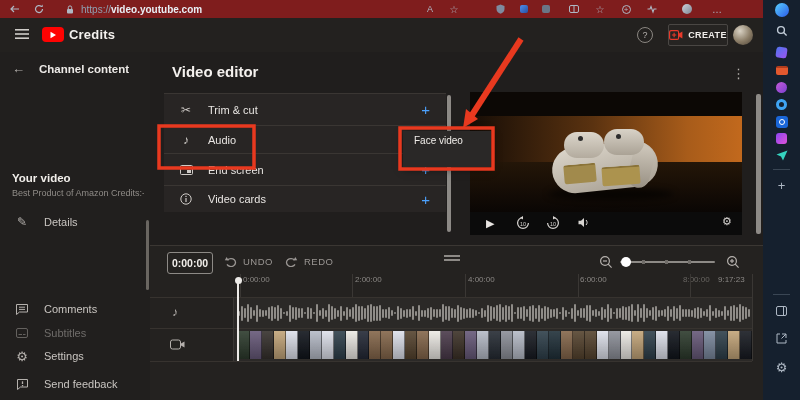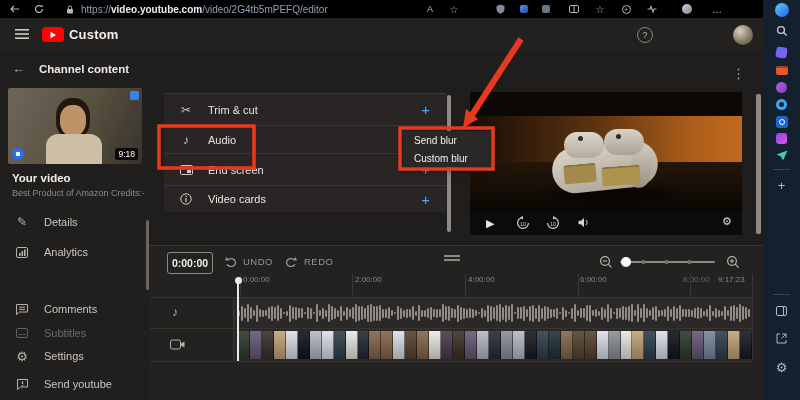--- a/index.html
+++ b/index.html
@@ -3,21 +3,21 @@
 <meta charset="utf-8">
 <style>
   *{margin:0;padding:0;box-sizing:border-box}
   html,body{width:800px;height:400px;overflow:hidden}
   body{font-family:"Liberation Sans",sans-serif;background:#101820;color:#ddd}
   .abs{position:absolute}
   .flex{display:flex;align-items:center}
   #screen{position:relative;width:800px;height:400px;background:#1f1d1c}
 
   
-  #browserbar{left:0;top:0;width:763px;height:18px;background:#000000;color:#9fb0c0;font-size:10px}
+  #browserbar{left:0;top:0;width:763px;height:18px;background:#7f1d1d;color:#9fb0c0;font-size:10px}
   #browserbar .glyph{position:absolute;top:0;height:18px;display:flex;align-items:center;justify-content:center;color:#aeb8c4}
   #edgestrip{left:763px;top:0;width:37px;height:400px;background:#15202e}
   .eicon{position:absolute;left:11px;width:15px;height:15px;display:flex;align-items:center;justify-content:center}
 
   
   #app{left:0;top:18px;width:763px;height:382px;background:#211f1e}
   #header{left:0;top:0;width:763px;height:34px;background:#23211f}
   #searchbox{left:232px;top:5px;width:304px;height:23px;background:#191715;border:1px solid #3a3734;border-radius:2px;display:flex;align-items:center;padding-left:8px}
   #searchbox input{background:transparent;border:none;outline:none;color:#cfccc8;font-size:10px;width:250px;margin-left:8px}
   #searchbox input::placeholder{color:#7a7672}
@@ -64,21 +64,20 @@
           <path d="M8.7 0.6 L8.7 3 L6.3 3 Z" fill="#aeb8c4"></path>
         </svg>
       </span>
     <div class="abs flex" style="left:66px;top:0;height:18px">
       <svg width="8" height="9" viewBox="0 0 8 9">
           <rect x="1" y="4" width="6" height="4.5" rx="1" fill="#aeb8c4"></rect>
           <path d="M2.3 4 V2.6 a1.7 1.7 0 0 1 3.4 0 V4" stroke="#aeb8c4" fill="none"></path>
         </svg>
       <span style="margin-left:7px;color:#8fa0b2">https://</span>
         <span style="color:#e9eff5;font-weight:bold">video.youtube.com</span>
-        <span style="color:#8fa0b2">/video/2G4tb5mPEFQ/editor</span>
     </div>
     <span class="glyph" style="left:424px;width:12px;font-size:9px">A</span>
     <span class="glyph" style="left:448px;width:12px;font-size:10px">☆</span>
     <span class="glyph" style="left:494px;width:12px">
       <svg width="9" height="10" viewBox="0 0 9 10">
           <path d="M4.5 0.5 L8.5 2 V5 C8.5 7.5 6.8 9 4.5 9.7 C2.2 9 0.5 7.5 0.5 5 V2 Z" fill="#7e8ba0"></path>
         </svg>
       </span>
     <span class="glyph" style="left:518px;width:12px">
         <span style="width:8px;height:8px;border-radius:2px;background:linear-gradient(135deg,#4f8ef0,#274f9e)"></span>
@@ -168,61 +167,48 @@
             <rect y="1" width="14" height="1.6" fill="#cfccc8"></rect>
             <rect y="5.2" width="14" height="1.6" fill="#cfccc8"></rect>
             <rect y="9.4" width="14" height="1.6" fill="#cfccc8"></rect>
           </svg>
         </span>
       <span class="abs" style="left:42px;top:9px;width:22px;height:15px;border-radius:4px;background:#ff0302;display:flex;align-items:center;justify-content:center">
         <svg width="8" height="8" viewBox="0 0 8 8">
             <path d="M1.5 0.8 L7 4 L1.5 7.2 Z" fill="#fff"></path>
           </svg>
         </span>
-      <span class="abs" style="left:69px;top:9px;font-size:13px;font-weight:bold;color:#f4f1ee;letter-spacing:.2px">Custom</span>
+      <span class="abs" style="left:69px;top:9px;font-size:13px;font-weight:bold;color:#f4f1ee;letter-spacing:.2px">Credits</span>
 
 
       <span class="abs" style="left:637px;top:9px;width:16px;height:16px;border:1.4px solid #8a8681;border-radius:50%;display:flex;align-items:center;justify-content:center;font-size:9px;color:#b5b1ad">?</span>
+      <div id="createbtn" class="abs">
+        <svg width="14" height="10" viewBox="0 0 14 10">
+            <rect x="0.6" y="0.6" width="9" height="8.8" rx="1.5" stroke="#e8392a" stroke-width="1.2" fill="none"></rect>
+            <path d="M10 3.5 L13.4 1.6 V8.4 L10 6.5 Z" fill="#e8392a"></path>
+            <path d="M5.1 2.8 V7.2 M2.9 5 H7.3" stroke="#e8392a" stroke-width="1.1"></path>
+          </svg>
+        <span>CREATE</span>
+      </div>
       <span class="abs" style="left:733px;top:7px;width:20px;height:20px;border-radius:50%;background:radial-gradient(circle at 35% 30%,#d9d2c4,#8a7c66 55%,#4a4136)"></span>
     </div>
 
     <div id="sidebar" class="abs">
       <div class="abs flex" style="left:12px;top:9px;gap:14px">
         <span style="color:#b5b1ad;font-size:13px">←</span>
         <span style="font-size:11.5px;color:#ece9e6;font-weight:bold">Channel content</span>
       </div>
 
-      <div class="abs" style="left:8px;top:36px;width:134px;height:76px;border-radius:2px;overflow:hidden;background:linear-gradient(115deg,#6e665a 0%,#57503f 55%,#38332b 100%)">
-        <span class="abs" style="left:48px;top:10px;width:34px;height:40px;border-radius:45% 45% 40% 40%;background:#1f1710"></span>
-        <span class="abs" style="left:52px;top:17px;width:26px;height:31px;border-radius:45%;background:#c09268"></span>
-        <span class="abs" style="left:38px;top:46px;width:56px;height:30px;border-radius:12px 12px 0 0;background:#cdbfa4"></span>
-        <span class="abs" style="left:4px;top:60px;width:12px;height:12px;border-radius:50%;background:#2a6df0;display:flex;align-items:center;justify-content:center">
-            <span style="width:4px;height:4px;background:#fff;border-radius:1px"></span>
-          </span>
-        <span class="abs" style="right:3px;top:3px;width:9px;height:9px;border-radius:2px;background:#3b82e8"></span>
-        <span class="abs" style="right:4px;bottom:4px;background:rgba(0,0,0,.85);color:#fff;font-size:8.5px;padding:1px 3px;border-radius:2px">9:18</span>
-      </div>
 
       <div class="abs" style="left:12px;top:120px;font-size:11.5px;font-weight:bold;color:#f1eeea">Your video</div>
       <div class="abs" style="left:12px;top:136px;font-size:9px;color:#8f8b87;width:132px;white-space:nowrap;overflow:hidden">Best Product of Amazon Credits:- A..</div>
 
       <div class="navitem" style="top:156px">
         <span class="nicon" style="font-size:12px">✎</span>
         <span>Details</span>
-      </div>
-      <div class="navitem" style="top:186px">
-        <span class="nicon">
-          <svg width="12" height="11" viewBox="0 0 12 11">
-              <rect x="0.5" y="0.5" width="11" height="10" rx="1.5" stroke="#b5b1ad" fill="none"></rect>
-              <rect x="3" y="6" width="1.6" height="3" fill="#b5b1ad"></rect>
-              <rect x="5.5" y="4" width="1.6" height="5" fill="#b5b1ad"></rect>
-              <rect x="8" y="2.5" width="1.6" height="6.5" fill="#b5b1ad"></rect>
-            </svg>
-          </span>
-        <span>Analytics</span>
       </div>
       <div class="navitem" style="top:243px">
         <span class="nicon">
           <svg width="12" height="11" viewBox="0 0 12 11">
               <path d="M0.5 0.5 H11.5 V8 H3.5 L0.5 10.5 Z" stroke="#b5b1ad" fill="none"></path>
               <line x1="3" y1="3.2" x2="9" y2="3.2" stroke="#b5b1ad"></line>
               <line x1="3" y1="5.4" x2="9" y2="5.4" stroke="#b5b1ad"></line>
             </svg>
           </span>
         <span>Comments</span>
@@ -242,26 +228,27 @@
         <span>Settings</span>
       </div>
       <div class="navitem" style="top:318px">
         <span class="nicon">
           <svg width="11" height="11" viewBox="0 0 11 11">
               <path d="M0.5 0.5 H10.5 V8 H3.5 L0.5 10.5 Z" stroke="#b5b1ad" fill="none"></path>
               <line x1="5.5" y1="2.3" x2="5.5" y2="5" stroke="#b5b1ad" stroke-width="1.3"></line>
               <rect x="4.9" y="6" width="1.3" height="1.3" fill="#b5b1ad"></rect>
             </svg>
           </span>
-        <span>Send youtube</span>
+        <span>Send feedback</span>
       </div>
       <span class="abs" style="left:146px;top:168px;width:3px;height:70px;background:#6a6661;border-radius:2px"></span>
     </div>
 
     <div id="content" class="abs">
+      <div class="abs" style="left:22px;top:11px;font-size:15px;font-weight:bold;color:#f4f1ee">Video editor</div>
       <span class="abs" style="left:582px;top:14px;font-size:13px;color:#b5b1ad">⋮</span>
 
       <div id="optpanel" class="abs">
         <div class="optrow" style="height:32px">
           <span class="oicon" style="font-size:12px">✂</span>
           <span>Trim &amp; cut</span>
           <span class="plus">+</span>
         </div>
         <div class="optrow" style="height:28px">
           <span class="oicon" style="font-size:12px">♪</span>
@@ -329,22 +316,21 @@
                 <path d="M8 3 A3.4 3.4 0 0 1 8 8" stroke="#d8d5d2" fill="none"></path>
               </svg>
             </span>
           <span class="abs" style="left:252px;top:3px;font-size:11px;color:#d8d5d2">⚙</span>
         </div>
       </div>
 
       <span class="abs" style="left:606px;top:42px;width:5px;height:140px;background:#8d8a86;border-radius:2px"></span>
 
       <div class="abs" style="left:253px;top:79px;width:88px;height:36px;background:#2a2827;box-shadow:0 2px 8px rgba(0,0,0,.6);z-index:30">
-        <div style="height:18px;display:flex;align-items:center;padding-left:11px;font-size:10px;color:#f1eeea">Send blur</div>
-        <div style="height:18px;display:flex;align-items:center;padding-left:11px;font-size:10px;color:#f1eeea">Custom blur</div>
+        <div style="height:18px;display:flex;align-items:center;padding-left:11px;font-size:10px;color:#f1eeea">Face video</div>
       </div>
 
       <div class="abs" style="left:0;top:193px;width:613px;height:155px;background:#242220;border-top:1px solid #3b3733">
         <div class="abs" style="left:17px;top:6px;width:46px;height:22px;border:1.5px solid #8d8a86;border-radius:3px;display:flex;align-items:center;justify-content:center;font-size:10.5px;font-weight:bold;color:#f1eeea">0:00:00</div>
 
         <span class="abs flex" style="left:74px;top:10px;gap:6px">
           <svg width="13" height="11" viewBox="0 0 13 11">
               <path d="M3.5 4 A4.5 4 0 1 1 3 8.4" stroke="#9a9693" stroke-width="1.3" fill="none"></path>
               <path d="M4.8 4.6 L0.8 4.2 L2.6 0.9 Z" fill="#9a9693"></path>
             </svg>

